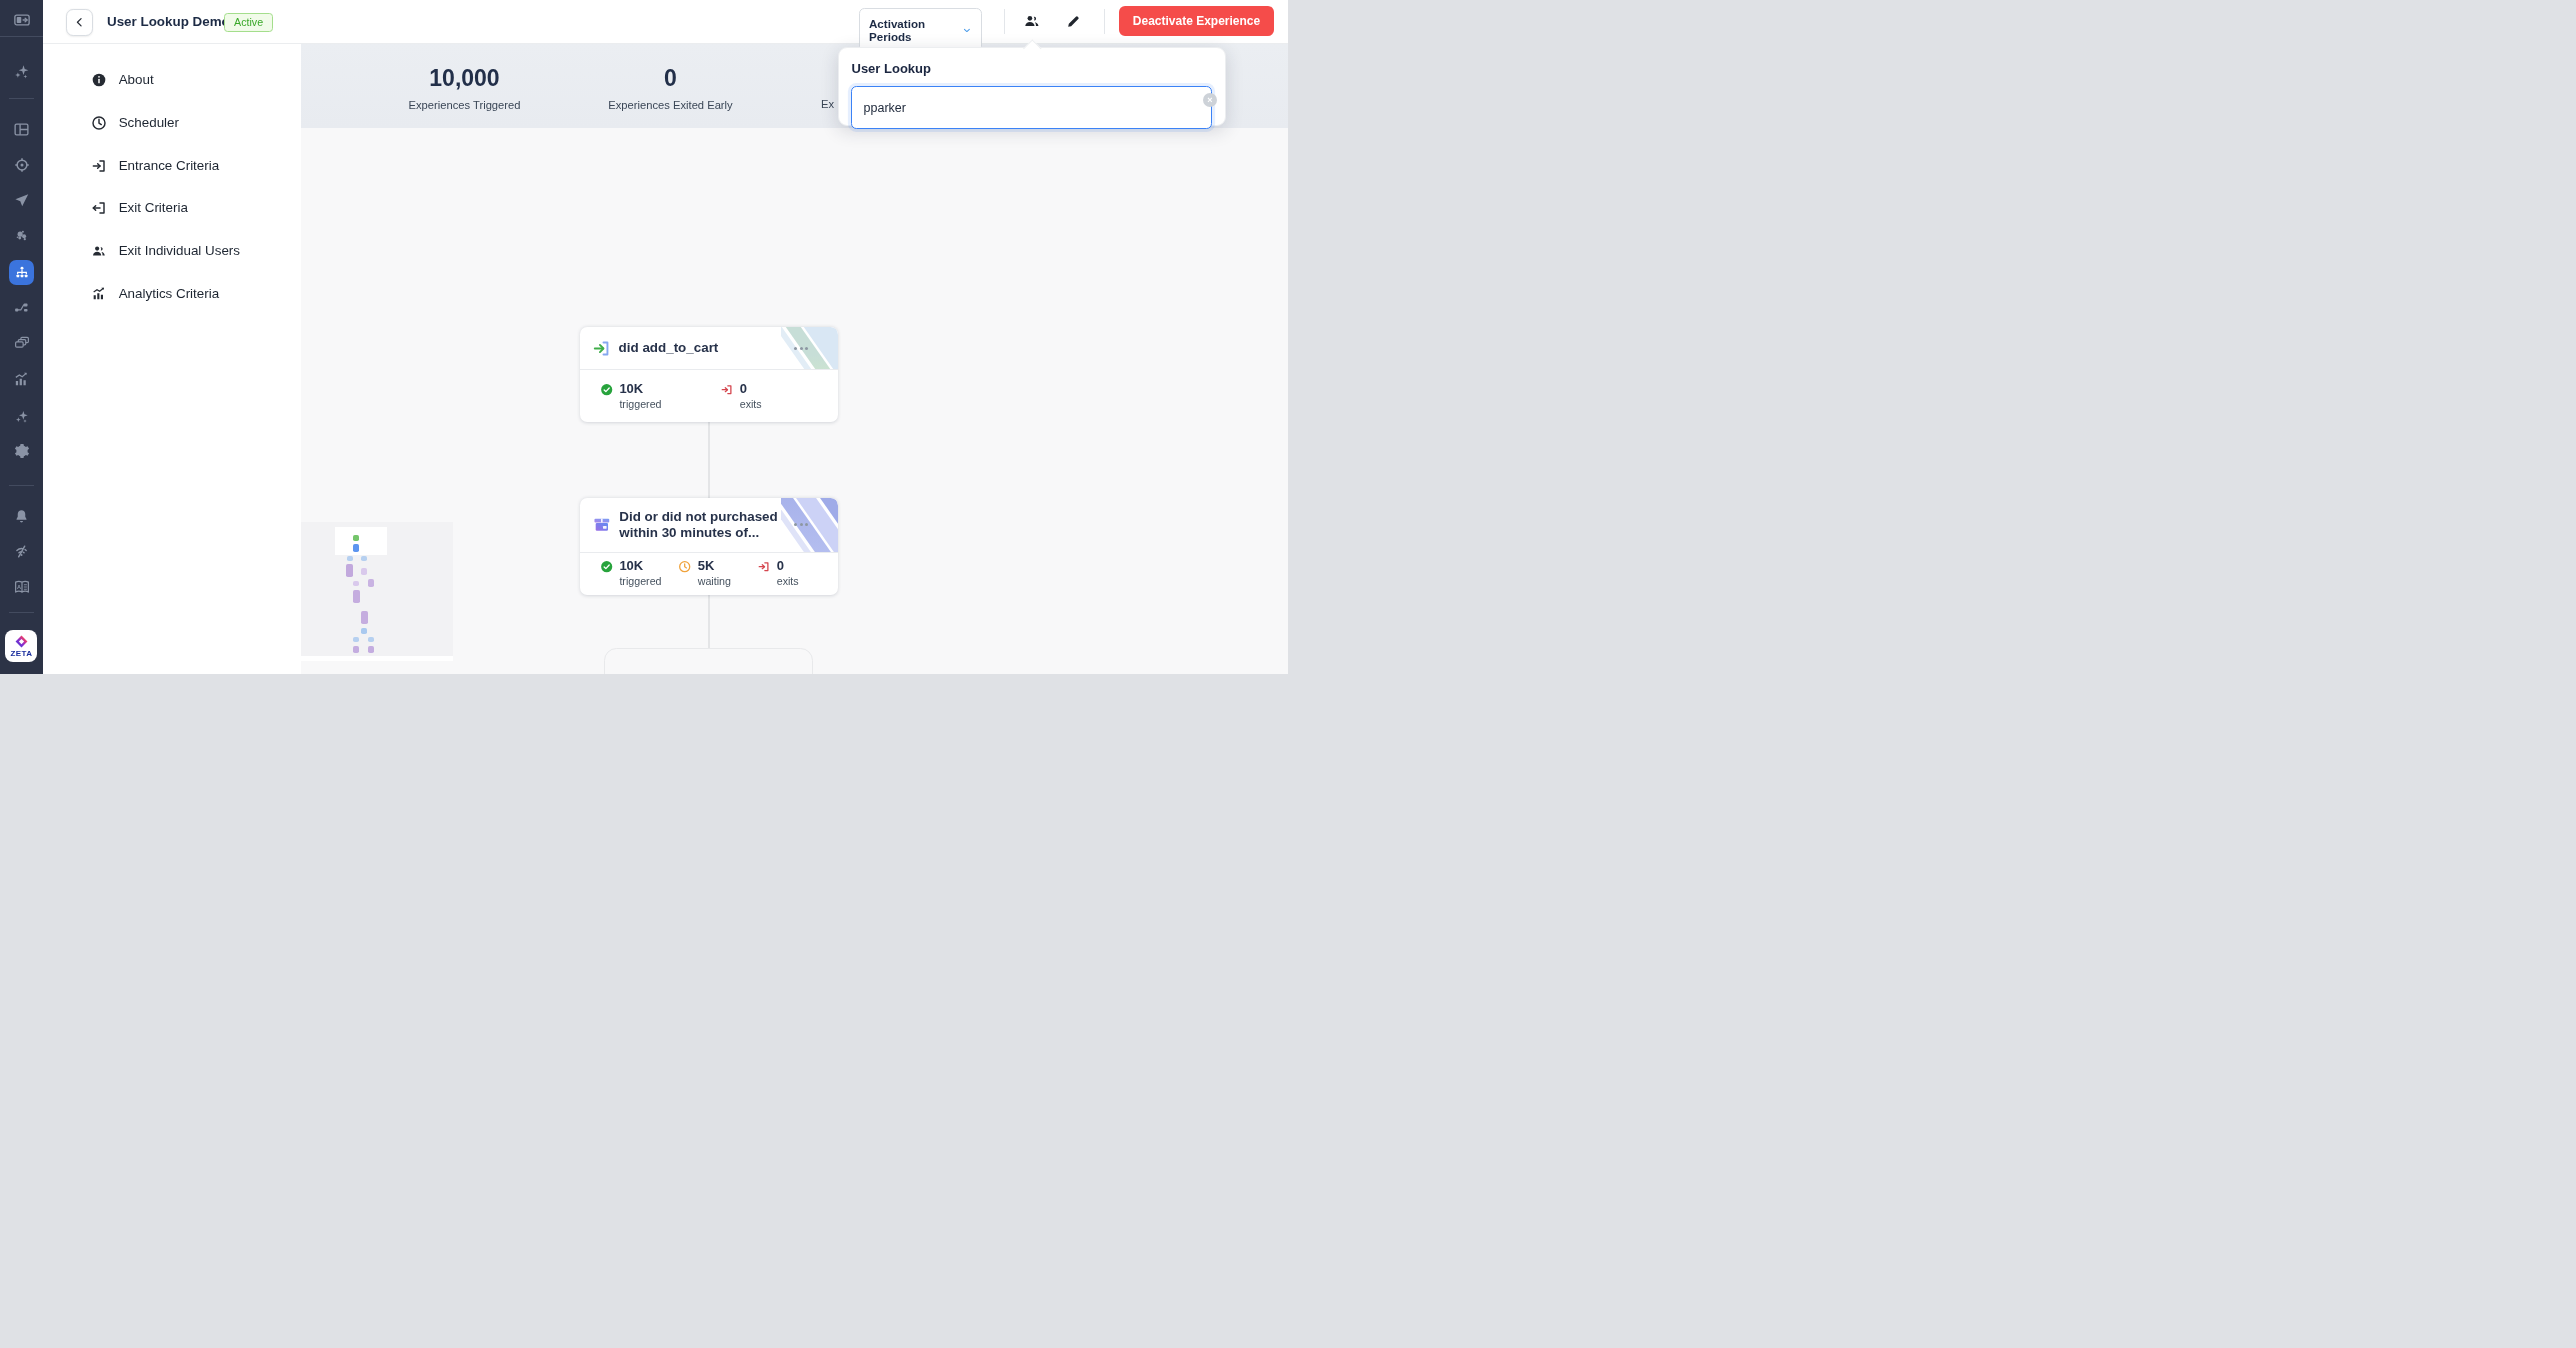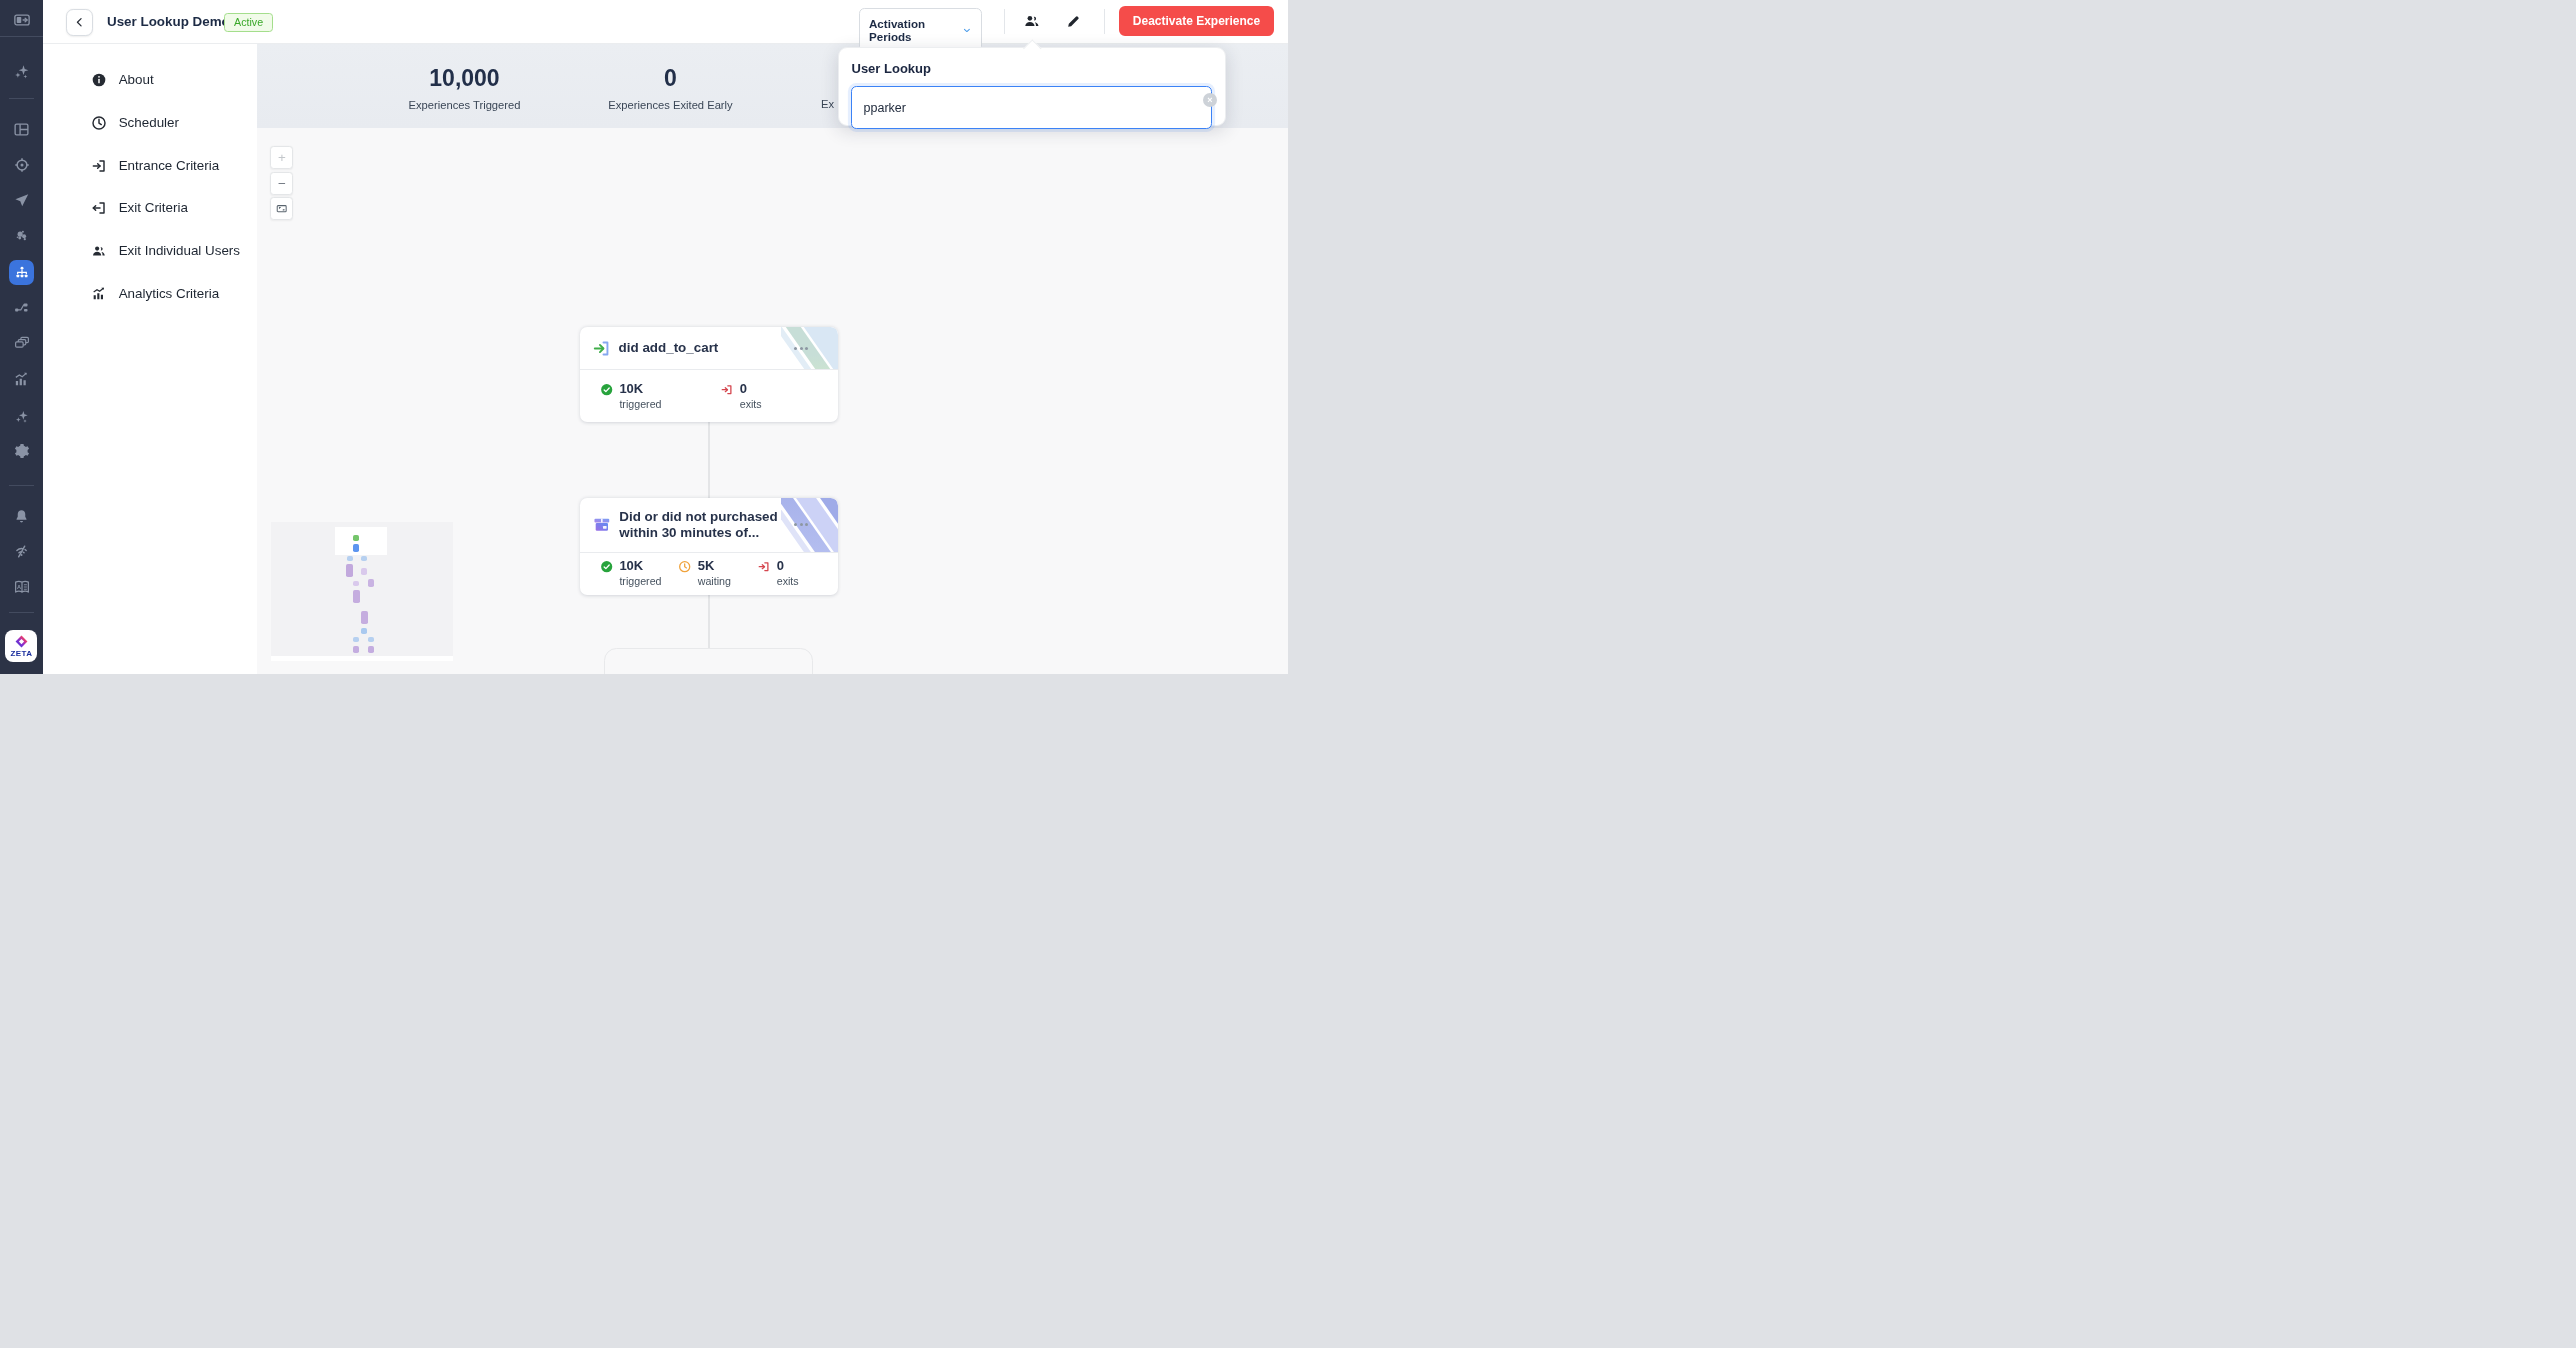--- a/index.html
+++ b/index.html
@@ -15,21 +15,21 @@
   
   .topbar{position:absolute;left:43px;top:0;width:1245px;height:43px;background:#fff;border-bottom:0.9px solid #ebedef;z-index:20;}
   .back-btn{position:absolute;left:23px;top:9px;width:25px;height:25px;border:0.9px solid #d9dde2;border-radius:7.2px;background:#fff;display:flex;align-items:center;justify-content:center;box-shadow:0 0.9px 1.8px rgba(0,0,0,.07);cursor:pointer;}
   .tb-title{position:absolute;left:64px;top:0;height:43px;display:flex;align-items:center;font-size:13.4px;font-weight:bold;color:#1d2b45;}
   .badge{position:absolute;left:181px;top:12.5px;padding:2.7px 9px;font-size:10.7px;font-weight:normal;border-radius:3.6px;}
   .view-btn{position:absolute;left:816px;top:8px;width:123px;height:44px;border:0.9px solid #d9dde2;border-radius:5.4px;background:#fff;display:flex;align-items:center;justify-content:space-between;padding:0 9px;box-sizing:border-box;font-size:11.6px;font-weight:bold;color:#1d2b45;cursor:pointer;}
   .tb-div{position:absolute;top:9px;width:0.9px;height:25px;background:#e3e6ea;}
   .tb-icon{position:absolute;top:11.6px;width:19.7px;height:19.7px;display:flex;align-items:center;justify-content:center;color:#21262e;cursor:pointer;}
   .danger-btn{position:absolute;left:1076px;top:6.3px;width:155px;height:30px;border:none;border-radius:6px;color:#fff;font-size:12px;font-weight:bold;font-family:"Liberation Sans",sans-serif;display:flex;align-items:center;justify-content:center;cursor:pointer;}
   
-  .sidebar{position:absolute;left:43px;top:43px;width:214px;height:631px;background:#fff;z-index:10;}
+  .sidebar{position:absolute;left:43px;top:43px;width:214px;height:631px;background:#fff;z-index:10;padding-left:44px;}
   .side-item{position:absolute;left:0;width:214px;height:29px;display:flex;align-items:center;cursor:pointer;}
   .side-item .ic{width:18px;height:18px;margin-left:47px;display:flex;align-items:center;justify-content:center;color:#262b33;}
   .side-item .lb{margin-left:10.7px;font-size:13.4px;color:#1d2531;}
   
   .statsbar{position:absolute;left:257px;top:43px;width:1031px;height:85px;background:linear-gradient(180deg,#ebeef2,#e8ebf0);z-index:5;}
   .stat{position:absolute;top:0;width:233px;text-align:center;}
   .stat .v{font-size:23px;font-weight:800;color:#222f49;margin-top:22.4px;}
   .stat .l{font-size:11.2px;color:#3a4656;margin-top:6.3px;}
   .stat-frag{position:absolute;left:564px;top:55px;font-size:11.2px;color:#3a4656;}
   

